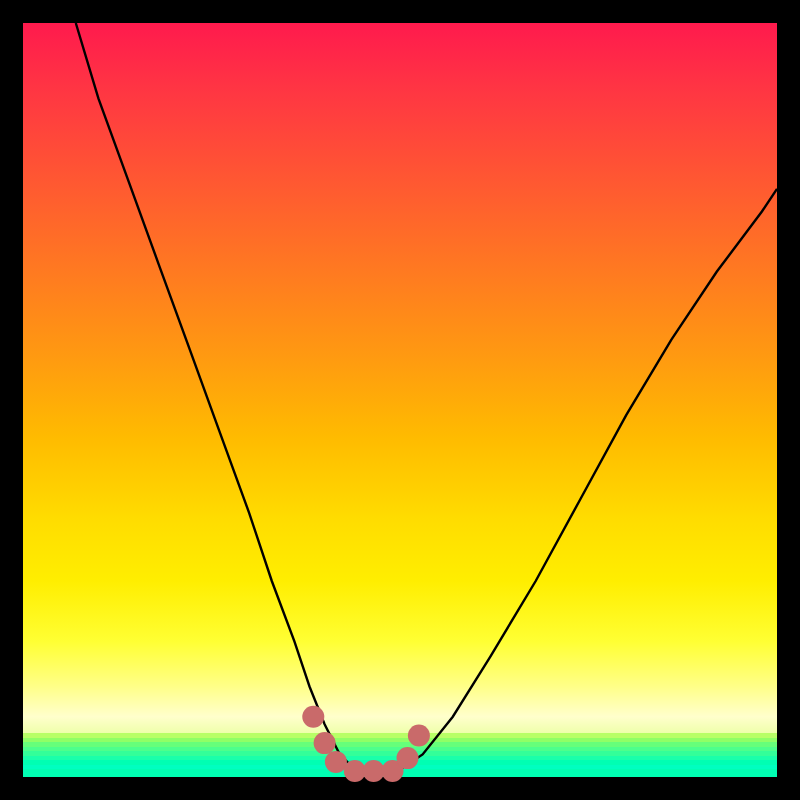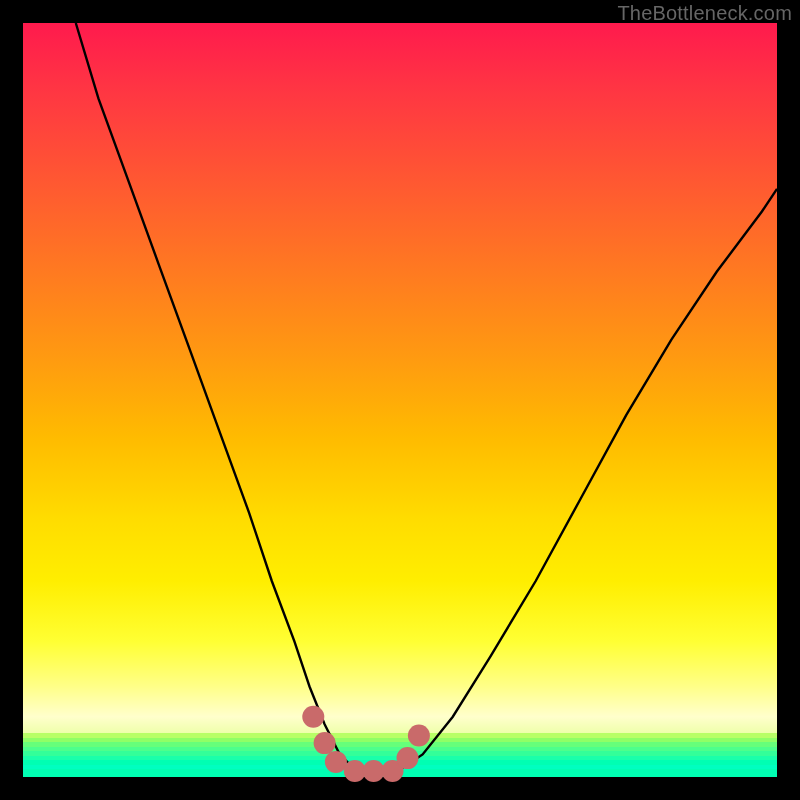--- a/index.html
+++ b/index.html
@@ -88,14 +88,13 @@
         <circle cx="301.6" cy="720.1" r="11" fill="#c96a6a" stroke="#b85a5a" stroke-width="0"></circle>
         <circle cx="312.9" cy="738.9" r="11" fill="#c96a6a" stroke="#b85a5a" stroke-width="0"></circle>
         <circle cx="331.8" cy="748.0" r="11" fill="#c96a6a" stroke="#b85a5a" stroke-width="0"></circle>
         <circle cx="350.6" cy="748.0" r="11" fill="#c96a6a" stroke="#b85a5a" stroke-width="0"></circle>
         <circle cx="369.5" cy="748.0" r="11" fill="#c96a6a" stroke="#b85a5a" stroke-width="0"></circle>
         <circle cx="384.5" cy="735.1" r="11" fill="#c96a6a" stroke="#b85a5a" stroke-width="0"></circle>
         <circle cx="395.9" cy="712.5" r="11" fill="#c96a6a" stroke="#b85a5a" stroke-width="0"></circle>
       </g>
   </svg>
 
-  <div class="watermark">TheBottleneck.com</div>
 </div>
 
 </body></html>

